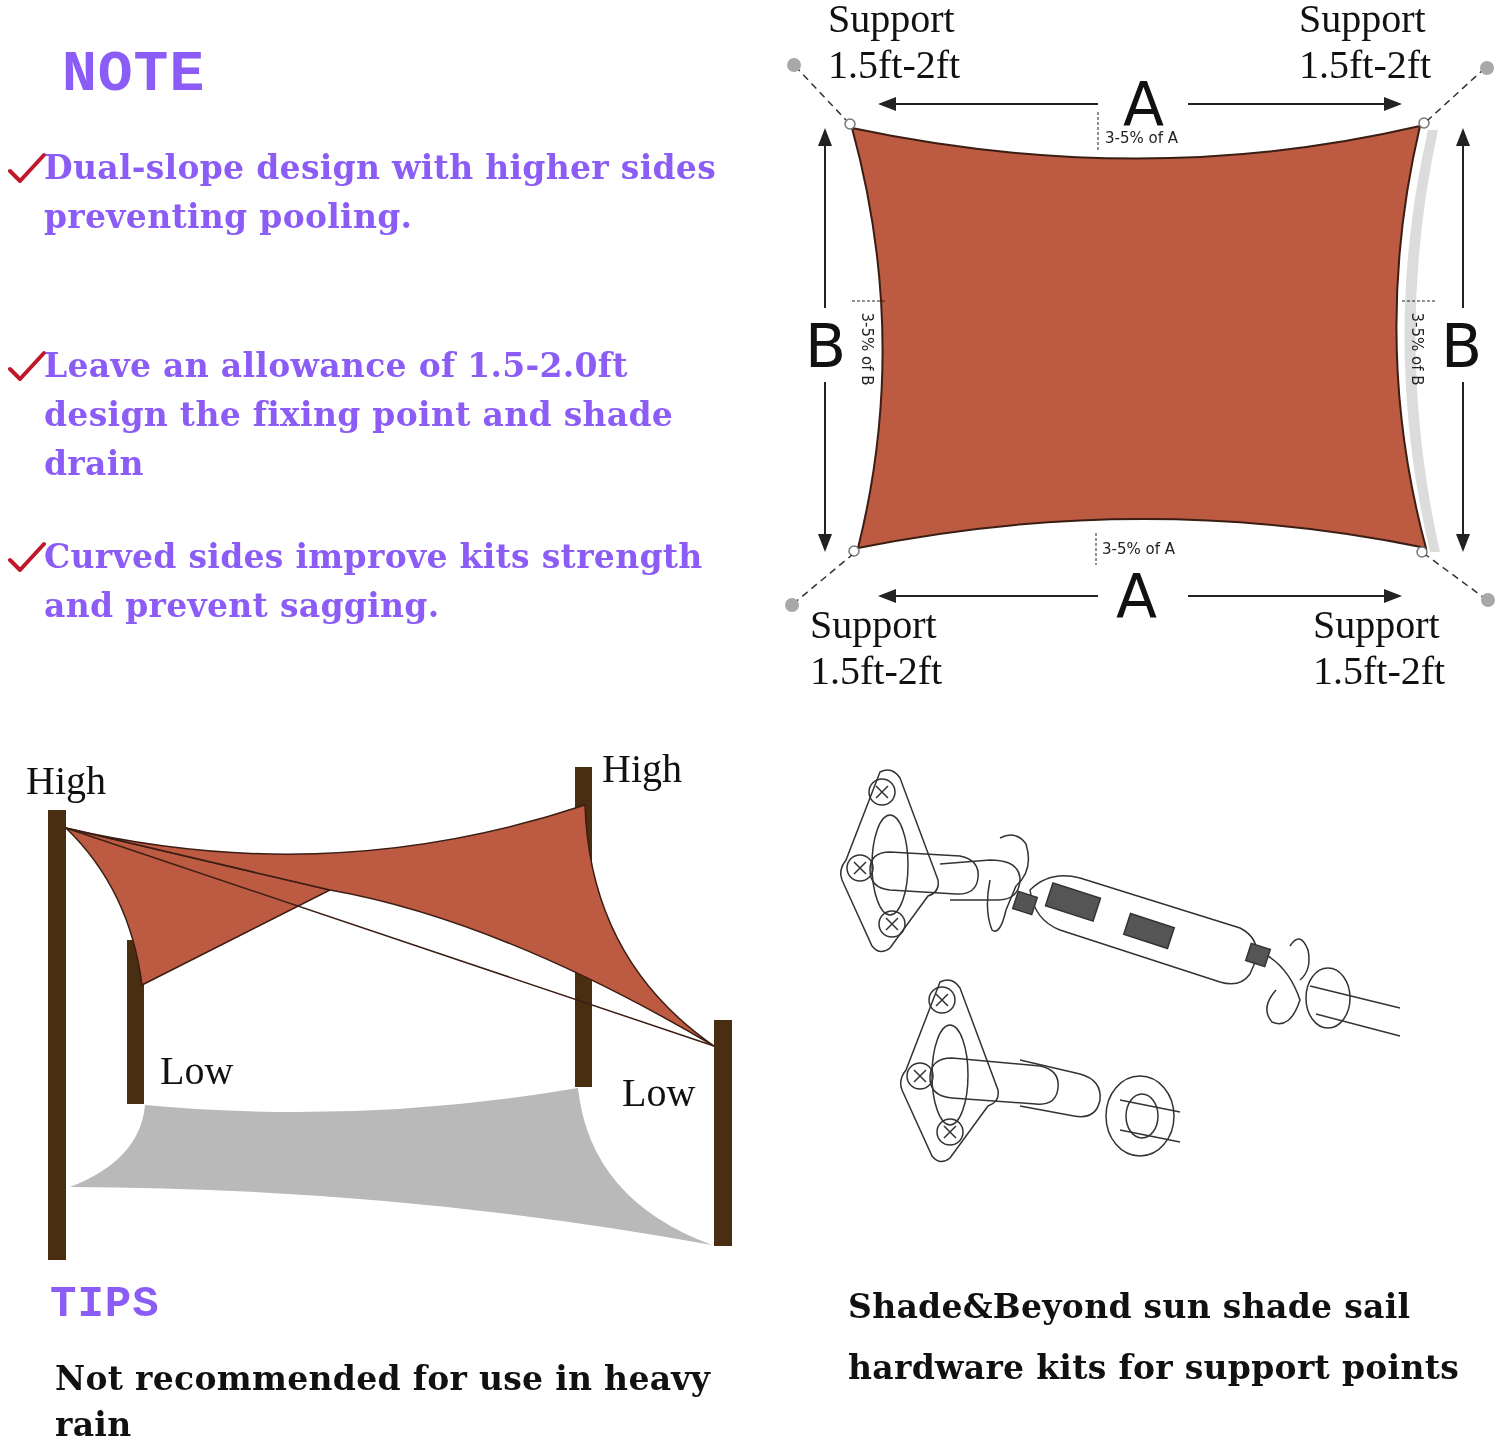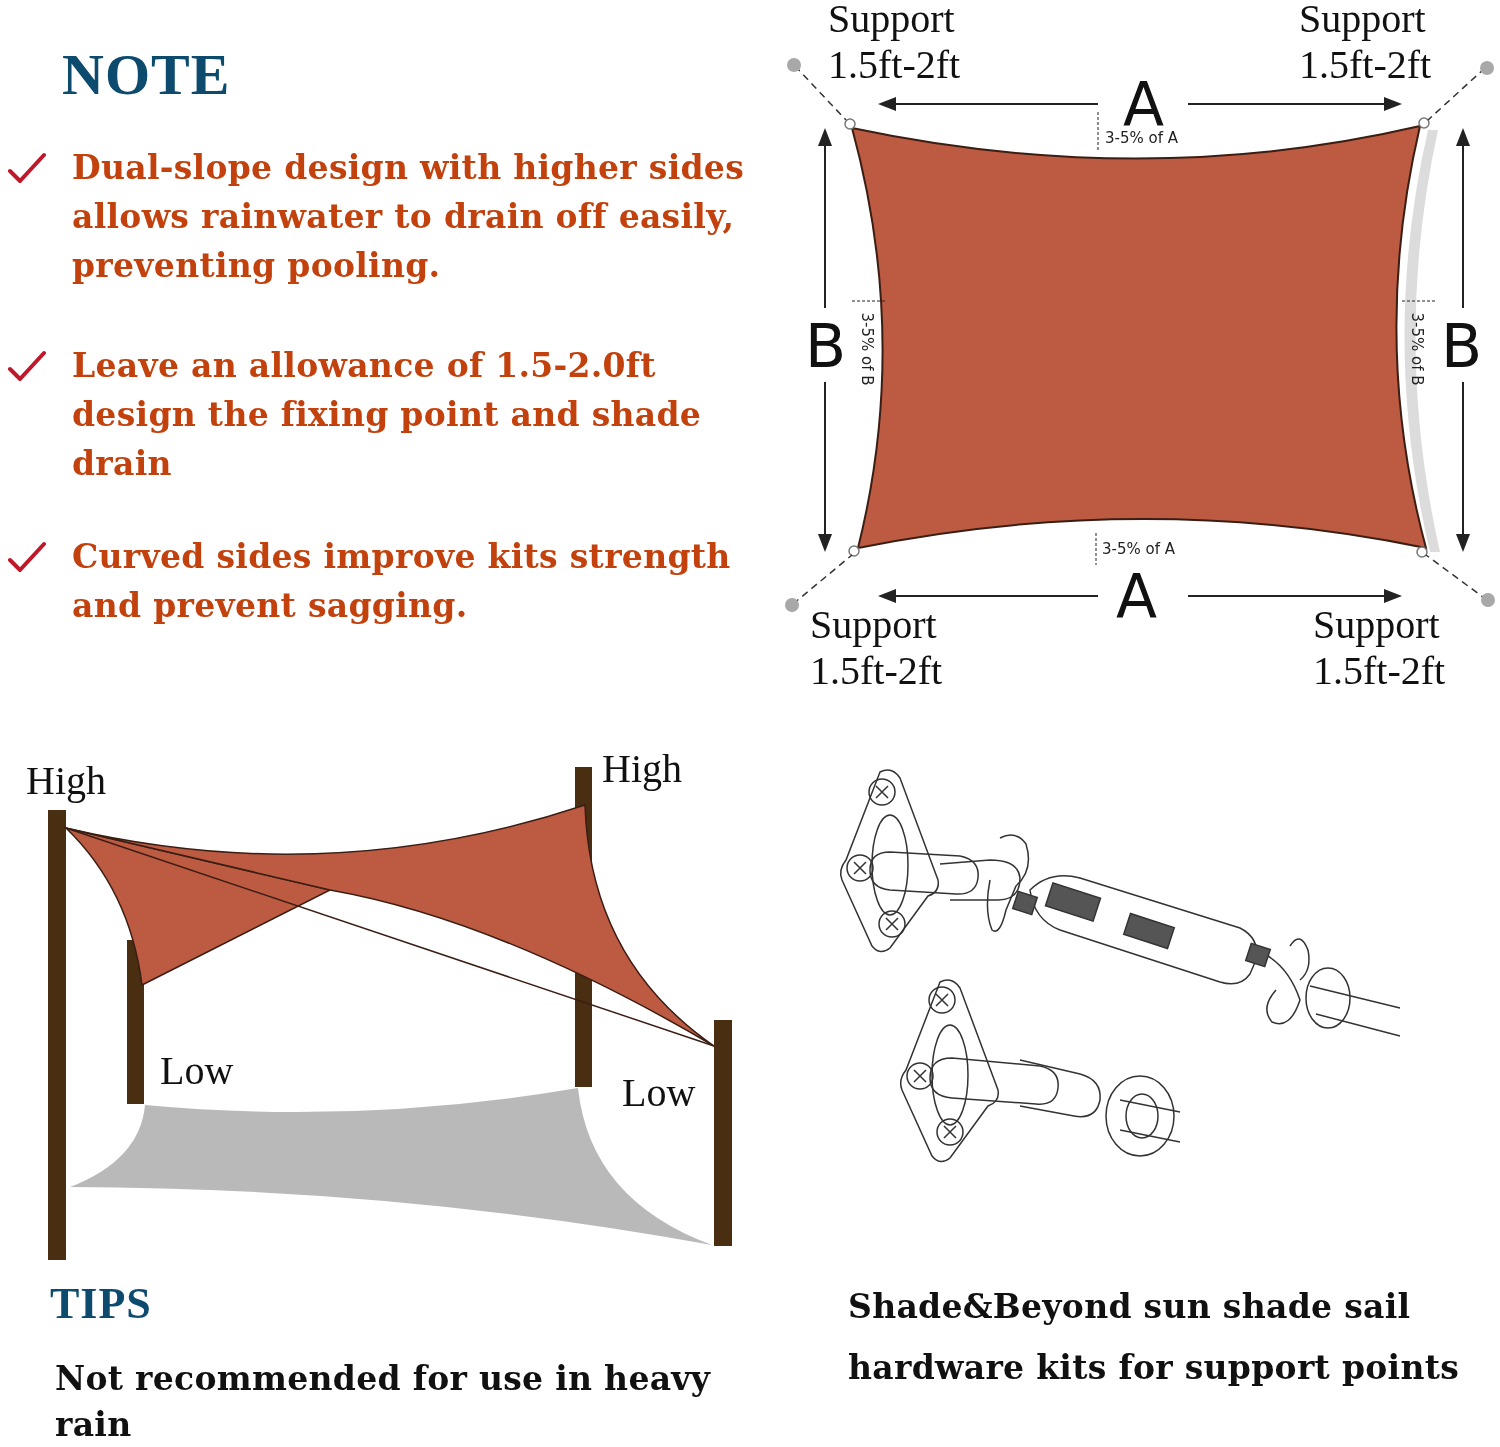--- a/index.html
+++ b/index.html
@@ -1,39 +1,38 @@
 <!DOCTYPE html>
 <html><head>
 <meta charset="utf-8">
 <style>
   html, body { margin:0; padding:0; background:#ffffff; }
   body { width:1500px; height:1447px; position:relative; overflow:hidden; font-family:"DejaVu Serif", serif; color:#111; }
   .abs { position:absolute; }
-  .heading { font-family:Liberation Serif, serif; font-weight:bold; color:#0c4a6e; letter-spacing:1px; }
+  .heading { font-family:Liberation Mono, monospace; font-weight:bold; color:#8b5cf6; letter-spacing:1px; }
   .note-item { position:absolute; left:0; width:780px; }
   .note-item .check { position:absolute; left:6px; top:6px; width:40px; height:40px; }
-  .note-item .txt { position:absolute; left:72px; font-family:"DejaVu Serif", serif; font-weight:bold; font-size:33px; line-height:49px; color:#c2410c; letter-spacing:0.3px; }
+  .note-item .txt { position:absolute; left:44px; font-family:"DejaVu Serif", serif; font-weight:bold; font-size:33px; line-height:49px; color:#8b5cf6; letter-spacing:0.3px; }
   .label-serif { font-family:"Liberation Serif", serif; font-size:40px; line-height:46px; color:#111; }
   .big-letter { font-family:"DejaVu Sans", sans-serif; font-size:60px; line-height:60px; color:#111; }
   .small-annot { font-family:"DejaVu Sans", sans-serif; font-size:15px; color:#222; white-space:nowrap; }
   .bottom-text { font-family:"DejaVu Serif", serif; font-weight:bold; font-size:33px; color:#111; letter-spacing:0.3px; }
   svg { display:block; }
 </style>
 </head>
 <body>
 
 <div class="abs heading" style="left:62px; top:40px; font-size:58px; line-height:70px;">NOTE</div>
 
 <div class="note-item" style="top:143px; height:150px;">
   <svg class="check" viewBox="0 0 40 40">
       <path d="M4 22 L14 32 L38 6" fill="none" stroke="#c0182b" stroke-width="4" stroke-linecap="round" stroke-linejoin="round"></path>
     </svg>
   <div class="txt" style="top:0;">
     <div>Dual-slope design with higher sides</div>
-    <div>allows rainwater to drain off easily,</div>
     <div>preventing pooling.</div>
   </div>
 </div>
 
 <div class="note-item" style="top:341px; height:150px;">
   <svg class="check" viewBox="0 0 40 40">
       <path d="M4 22 L14 32 L38 6" fill="none" stroke="#c0182b" stroke-width="4" stroke-linecap="round" stroke-linejoin="round"></path>
     </svg>
   <div class="txt" style="top:0;">
     <div>Leave an allowance of 1.5-2.0ft</div>

